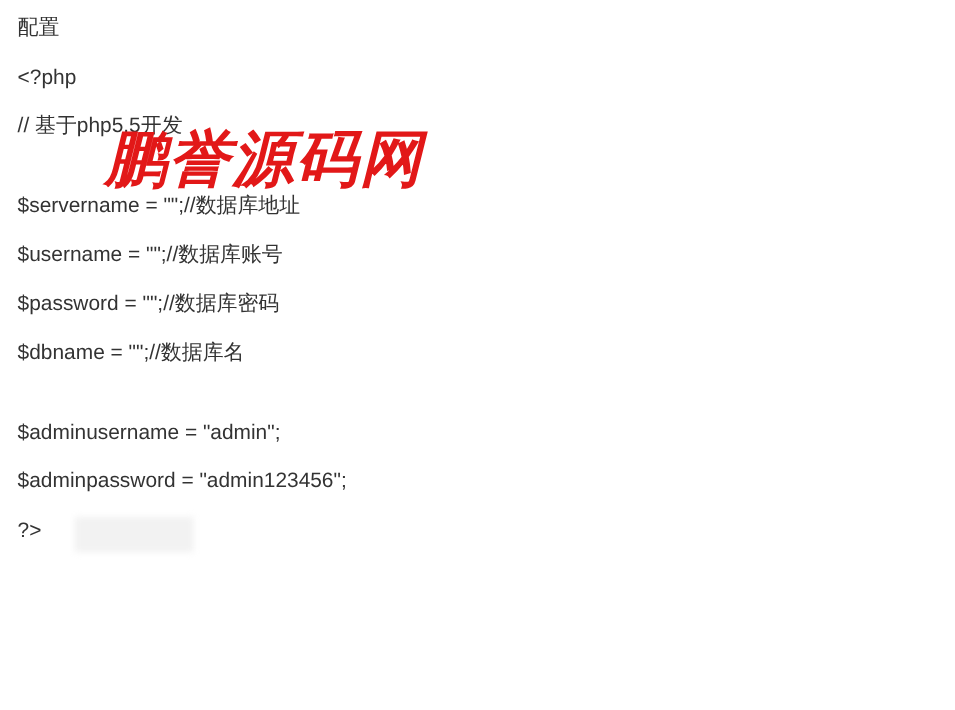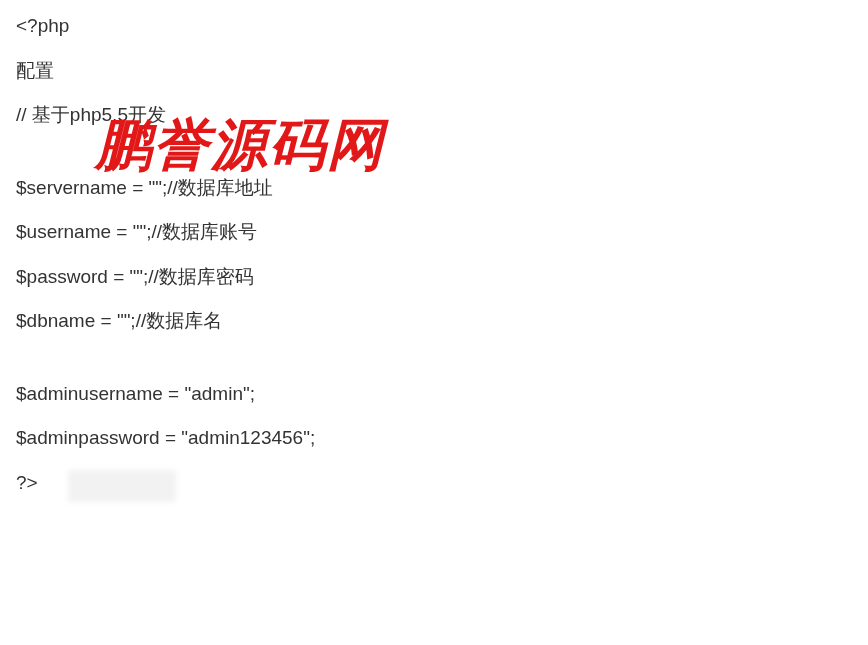--- a/index.html
+++ b/index.html
@@ -49,22 +49,22 @@
       height: 32px;
       background: #f2f2f2;
       filter: blur(3px);
       z-index: 5;
     }
   </style>
 </head>
 <body>
 
 <div class="content">
+  <div class="line">配置</div>
   <div class="line">&lt;?php</div>
-  <div class="line">配置</div>
   <div class="line">// 基于php5.5开发</div>
   <div class="spacer"></div>
   <div class="line">$servername = "";//数据库地址</div>
   <div class="line">$username = "";//数据库账号</div>
   <div class="line">$password = "";//数据库密码</div>
   <div class="line">$dbname = "";//数据库名</div>
   <div class="spacer"></div>
   <div class="line">$adminusername = "admin";</div>
   <div class="line">$adminpassword = "admin123456";</div>
   <div class="line">?&gt;</div>

